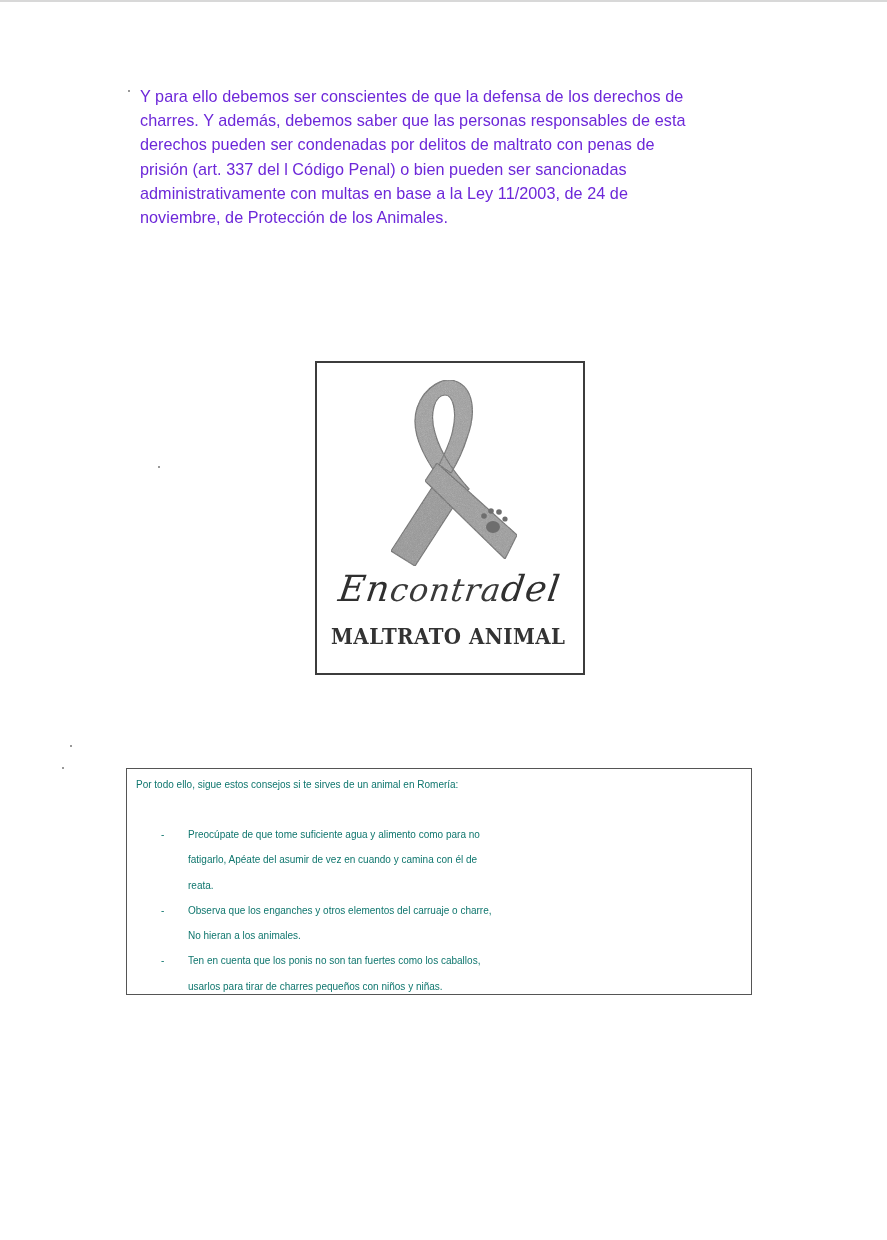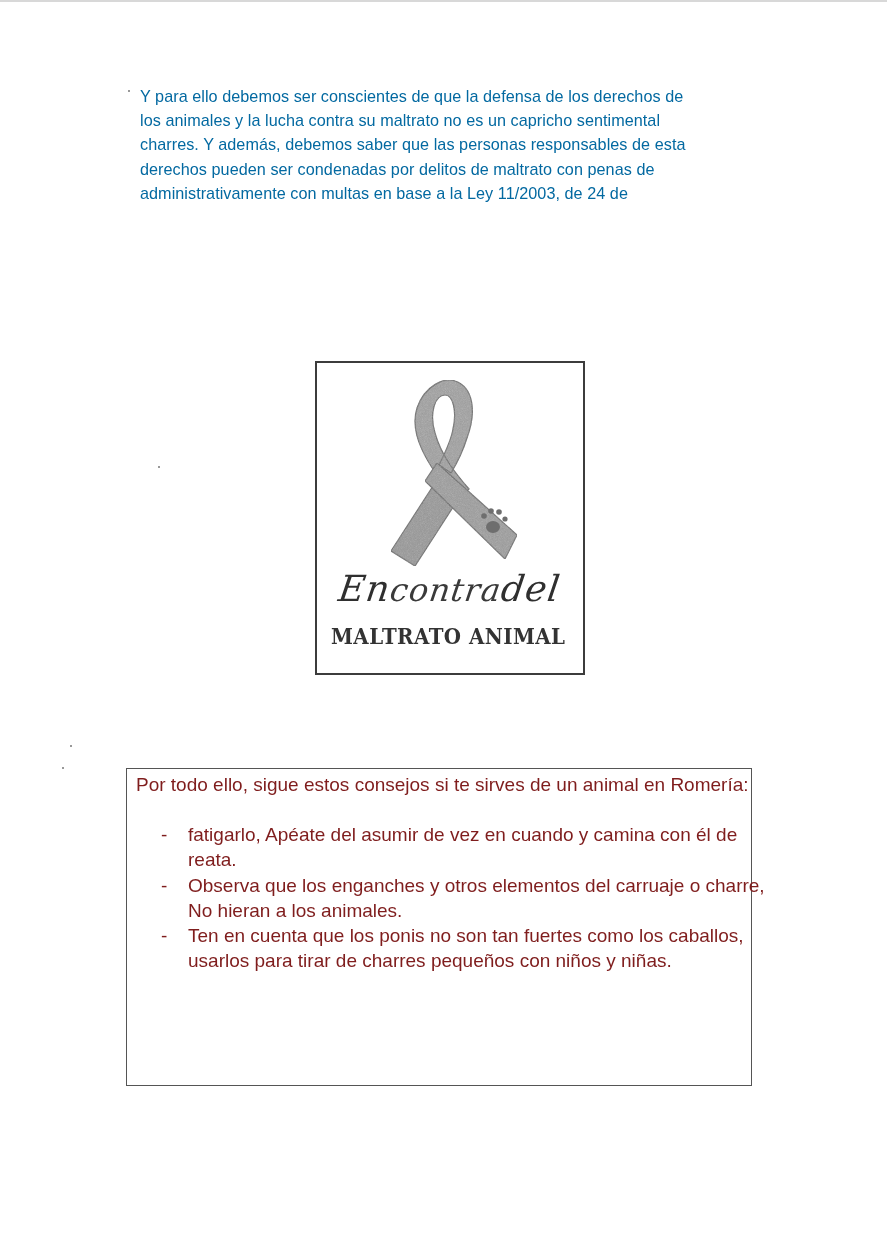--- a/index.html
+++ b/index.html
@@ -21,21 +21,21 @@
       width: 887px; height: 2px;
       background: #d8d8d8;
     }
     .paragraph {
       position: absolute;
       left: 140px;
       top: 84px;
       width: 610px;
       font-size: 16.2px;
       line-height: 24.2px;
-      color: #0369a1;
+      color: #6d28d9;
       letter-spacing: 0.05px;
     }
     .paragraph .line {
       display: block;
       white-space: nowrap;
     }
     .logo-frame {
       position: absolute;
       left: 315px;
       top: 361px;
@@ -78,26 +78,26 @@
       letter-spacing: 0.5px;
       white-space: nowrap;
       transform: scaleX(0.88);
       transform-origin: left center;
     }
     .advice-box {
       position: absolute;
       left: 126px;
       top: 768px;
       width: 626px;
-      height: 318px;
+      height: 227px;
       border: 1.2px solid #555;
       box-sizing: border-box;
-      font-size: 19px;
+      font-size: 10px;
       line-height: 25.3px;
-      color: #7f1d1d;
+      color: #0f766e;
     }
     .advice-intro {
       position: absolute;
       left: 9px;
       top: 3px;
       white-space: nowrap;
     }
     .advice-list {
       position: absolute;
       left: 0;
@@ -127,24 +127,25 @@
       border-radius: 1px;
     }
   </style>
 </head>
 <body>
 
 <div class="top-edge"></div>
 
 <div class="paragraph">
   <span class="line">Y para ello debemos ser conscientes de que la defensa de los derechos de</span>
-  <span class="line">los animales y la lucha contra su maltrato no es un capricho sentimental</span>
   <span class="line">charres. Y además, debemos saber que las personas responsables de esta</span>
   <span class="line">derechos pueden ser condenadas por delitos de maltrato con penas de</span>
+  <span class="line">prisión (art. 337 del  l Código Penal) o bien pueden ser sancionadas</span>
   <span class="line">administrativamente con multas en base a la Ley 11/2003, de 24 de</span>
+  <span class="line">noviembre, de Protección de los Animales.</span>
 </div>
 
 <div class="logo-frame">
   <svg class="ribbon" viewBox="0 0 270 230" xmlns="http://www.w3.org/2000/svg">
     <defs>
       <filter id="grain" x="0" y="0" width="100%" height="100%">
         <feTurbulence type="fractalNoise" baseFrequency="1.4" numOctaves="1" result="n"></feTurbulence>
         <feColorMatrix type="saturate" values="0" in="n" result="g"></feColorMatrix>
         <feComponentTransfer in="g" result="g2">
           <feFuncA type="linear" slope="0.35"></feFuncA>
@@ -175,20 +176,21 @@
     <span>En</span><span class="light">contra</span><span>del</span>
   </div>
   <div class="caps-line">MALTRATO ANIMAL</div>
 </div>
 
 <div class="advice-box">
   <div class="advice-intro">Por todo ello, sigue estos consejos si te sirves de un animal en Romería:</div>
   <ul class="advice-list">
     <li class="advice-item">
       <span class="dash">-</span>
+      <span class="line">Preocúpate de que tome suficiente agua y alimento como para no</span>
       <span class="line">fatigarlo, Apéate del asumir de vez en cuando y camina con él de</span>
       <span class="line">reata.</span>
     </li>
     <li class="advice-item">
       <span class="dash">-</span>
       <span class="line">Observa que los enganches y otros elementos del carruaje o charre,</span>
       <span class="line">No hieran a los animales.</span>
     </li>
     <li class="advice-item">
       <span class="dash">-</span>

